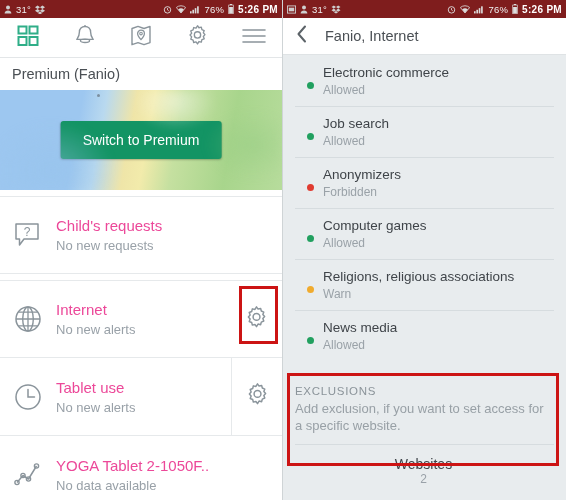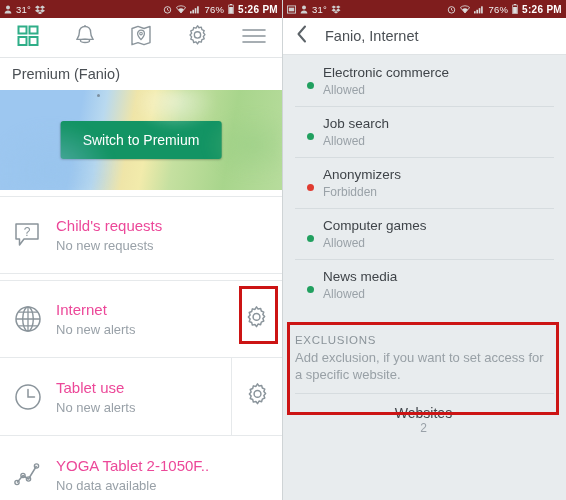--- a/index.html
+++ b/index.html
@@ -415,20 +415,27 @@
       </div>
 
       <div class="cat-row">
         <span class="cat-dot" style="background:#21a05f"></span>
         <div class="cat-text">
           <div class="cat-name">Computer games</div>
           <div class="cat-status">Allowed</div>
         </div>
       </div>
 
+      <div class="cat-row">
+        <span class="cat-dot" style="background:#f0ab2e"></span>
+        <div class="cat-text">
+          <div class="cat-name">Religions, religious associations</div>
+          <div class="cat-status">Warn</div>
+        </div>
+      </div>
 
       <div class="cat-row">
         <span class="cat-dot" style="background:#21a05f"></span>
         <div class="cat-text">
           <div class="cat-name">News media</div>
           <div class="cat-status">Allowed</div>
         </div>
       </div>
 
     </div>

